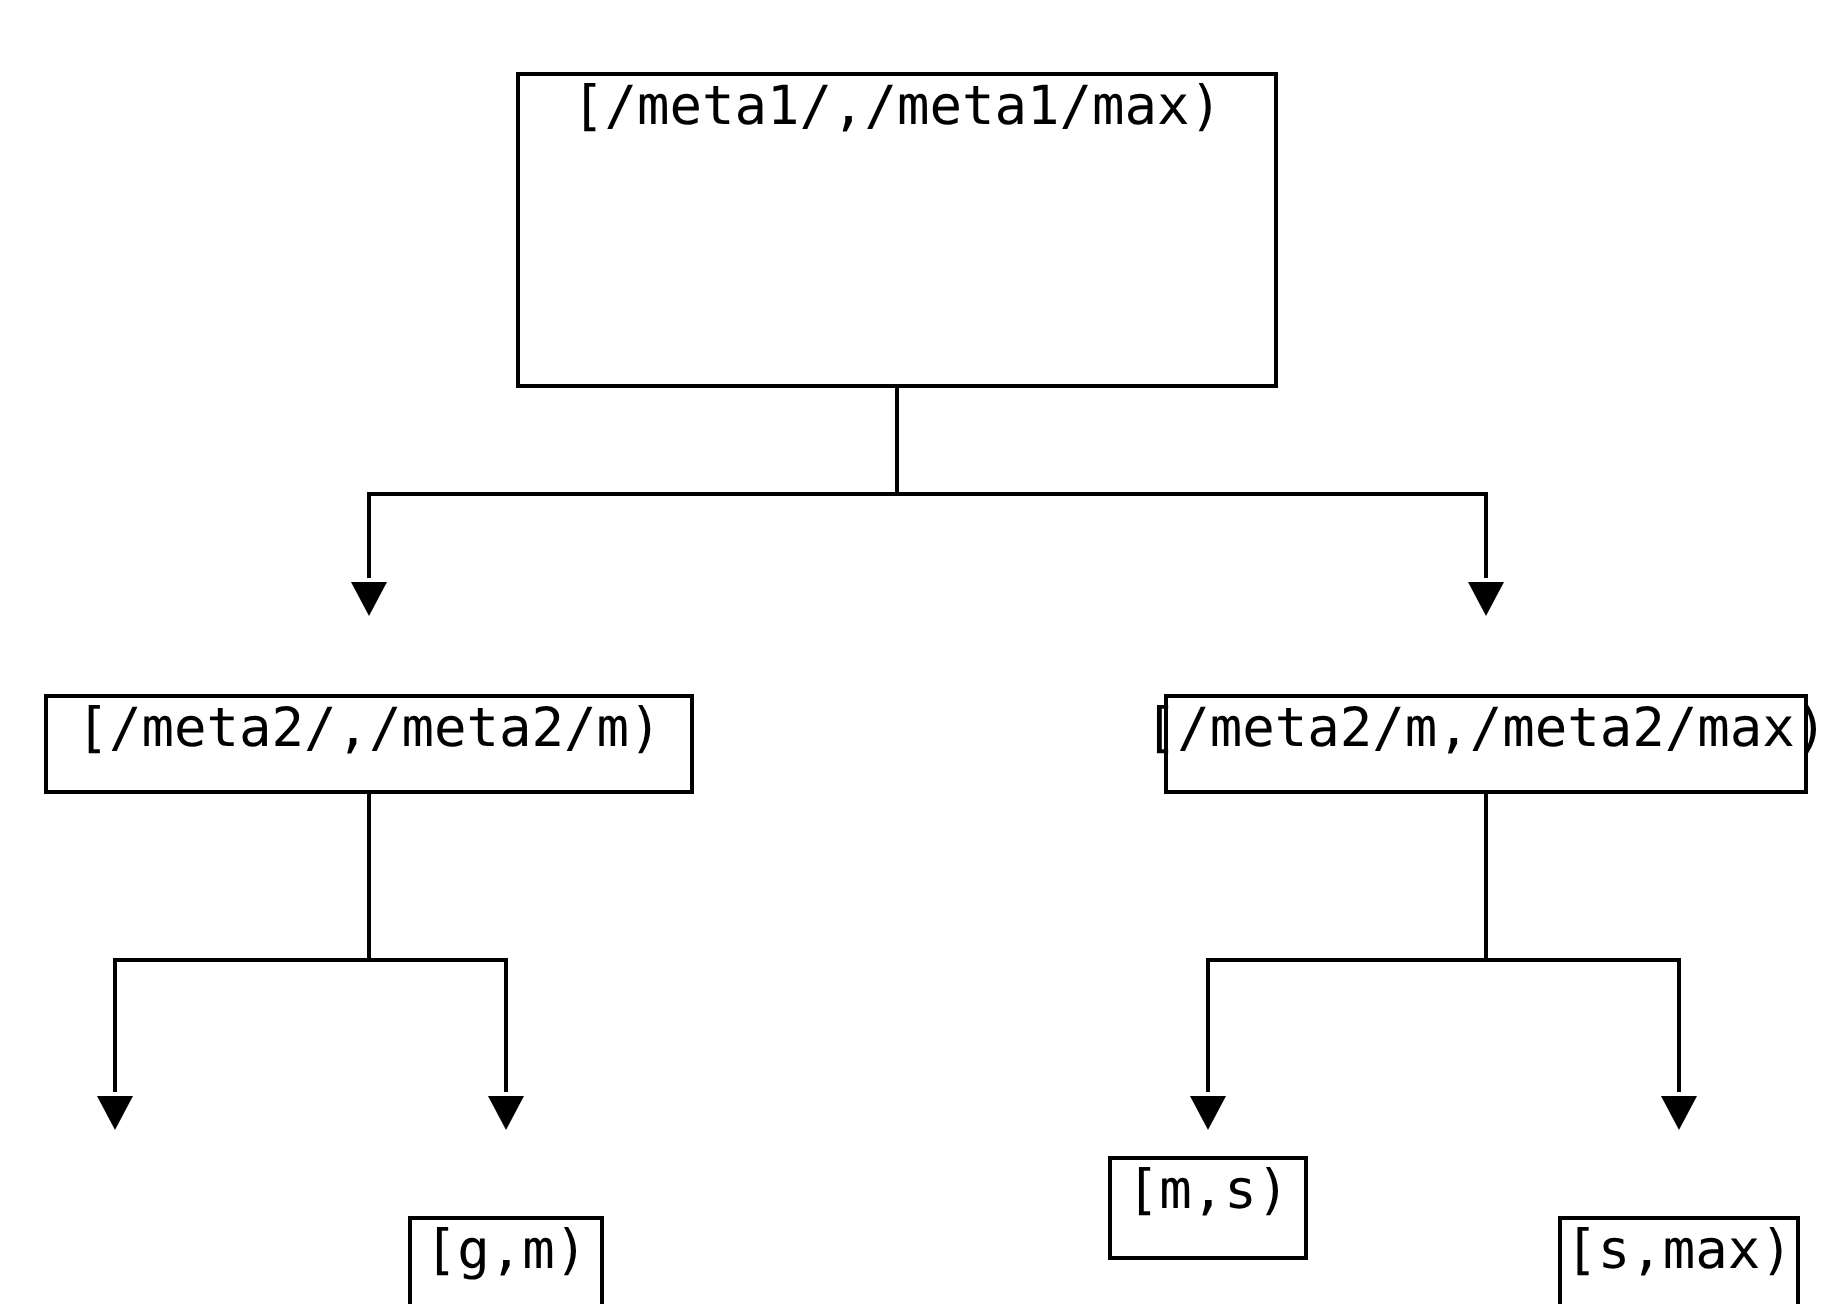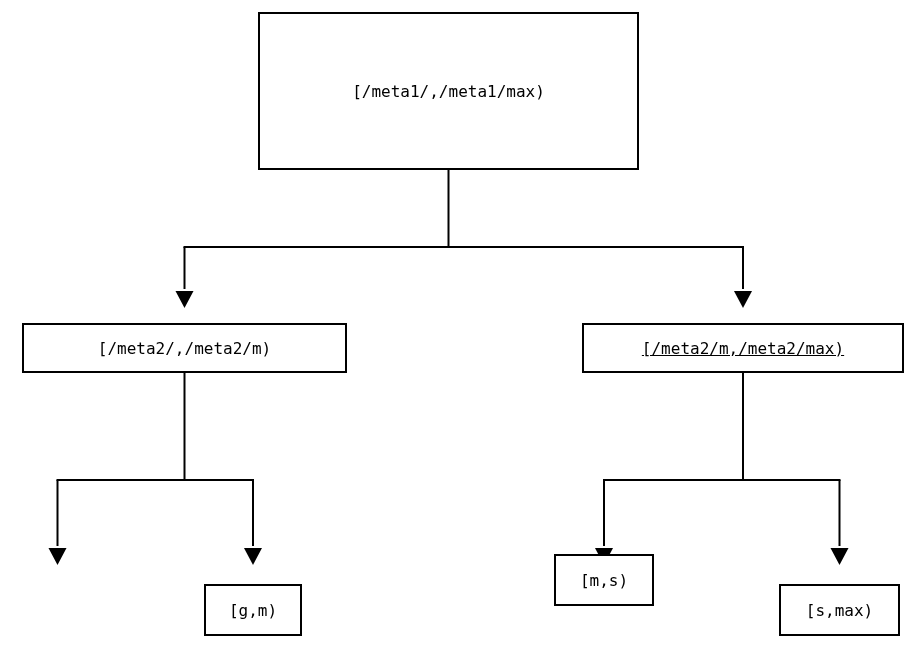--- a/index.html
+++ b/index.html
@@ -21,29 +21,30 @@
     top: 0;
     width: 912px;
     height: 652px;
   }
   .node {
     position: absolute;
     box-sizing: border-box;
     border: 2px solid #000000;
     background: #ffffff;
     display: flex;
-    align-items: center;
+    align-items: flex-start;
     justify-content: center;
-    font-size: 16px;
+    font-size: 27px;
     color: #000000;
     white-space: nowrap;
+    margin-top: 24px;
   }
   .node-root   { left: 258px; top: 12px;  width: 381px; height: 158px; }
   .node-l2a    { left: 22px;  top: 323px; width: 325px; height: 50px; }
-  .node-l2b    { left: 582px; top: 323px; width: 322px; height: 50px; text-decoration: underline; }
+  .node-l2b    { left: 582px; top: 323px; width: 322px; height: 50px; }
   .node-leaf1  { left: 8px;   top: 584px; width: 99px;  height: 52px; }
   .node-leaf2  { left: 204px; top: 584px; width: 98px;  height: 52px; }
   .node-leaf3  { left: 554px; top: 554px; width: 100px; height: 52px; }
   .node-leaf4  { left: 779px; top: 584px; width: 121px; height: 52px; }
   .edges line   { stroke: #000000; stroke-width: 2; }
   .edges polygon { fill: #000000; stroke: none; }
 </style>
 </head>
 <body>
 

